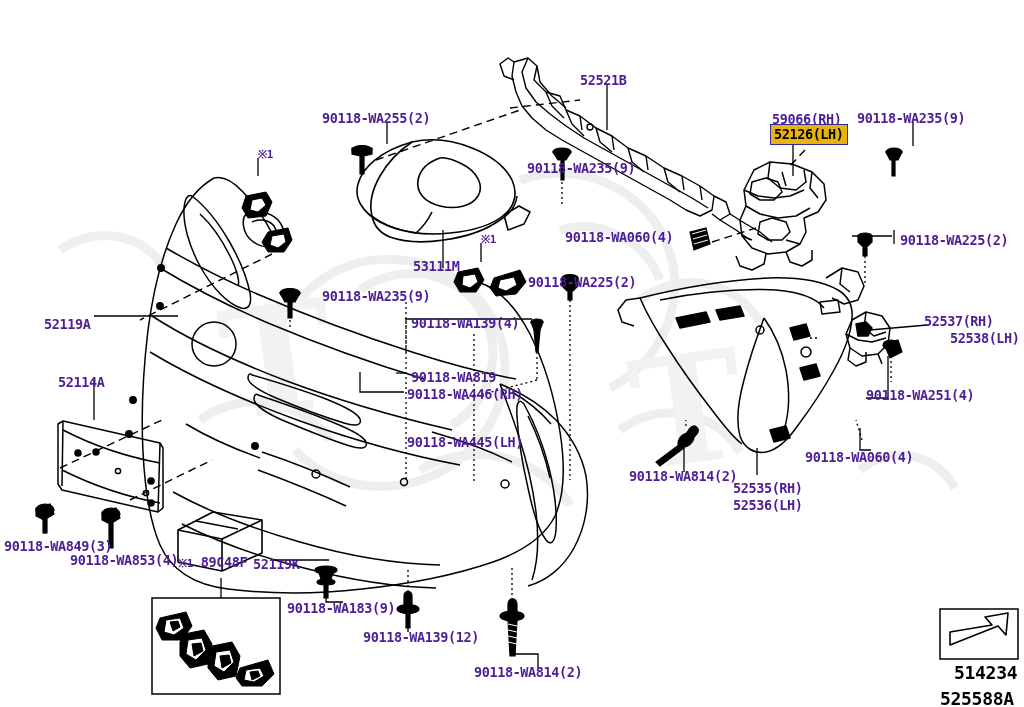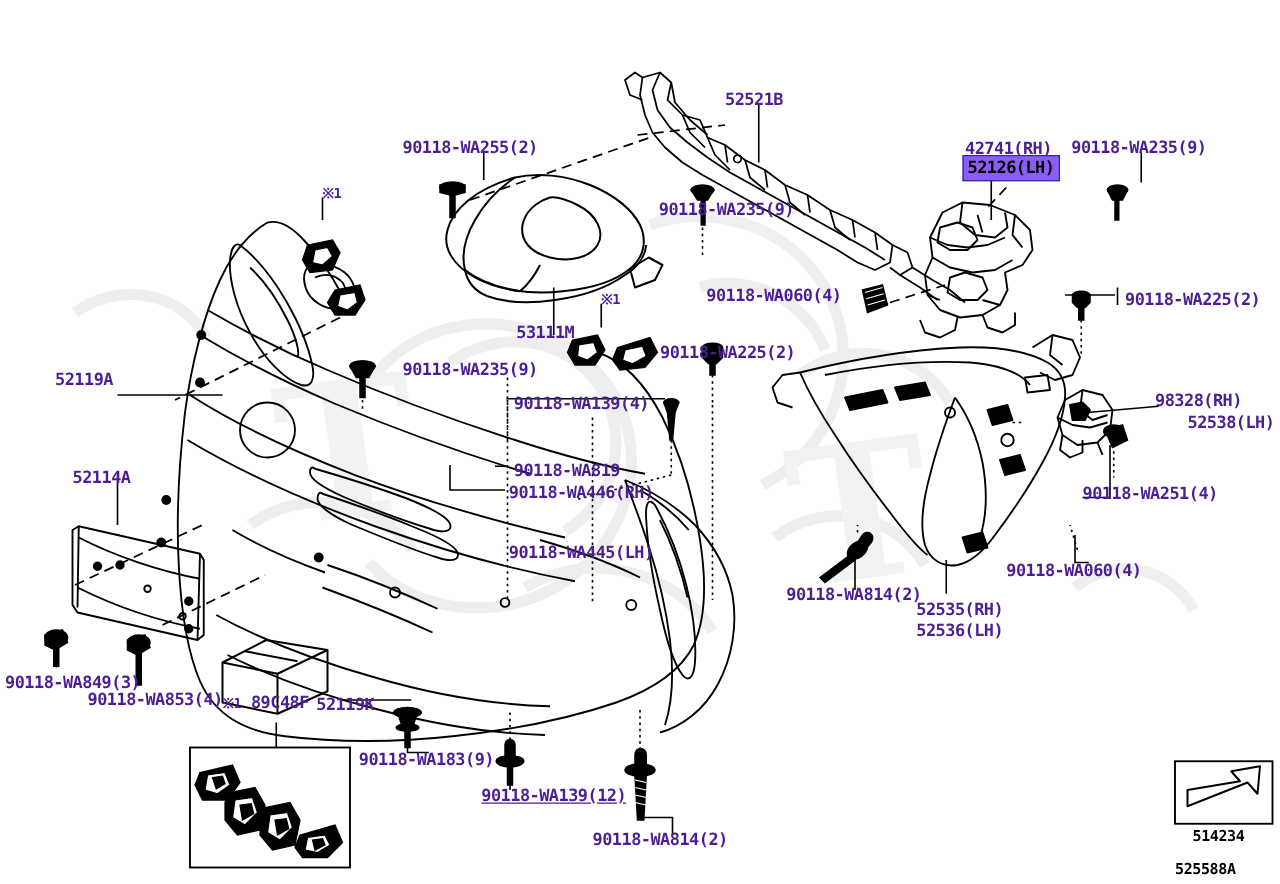--- a/index.html
+++ b/index.html
@@ -6,21 +6,21 @@
   body{font-family:"DejaVu Sans Mono","Liberation Mono",monospace;}
   #page{position:relative;width:1024px;height:707px;background:#fff;overflow:hidden;}
   #art{position:absolute;left:0;top:0;width:1024px;height:707px;}
   .lbl{position:absolute;font-family:"DejaVu Sans Mono","Liberation Mono",monospace;
        font-size:13.5px;font-weight:bold;color:#4c1d95;white-space:pre;letter-spacing:-0.4px;
        line-height:16px;}
   .hl{position:absolute;background:#b9b6e6;border:1.6px solid #2d2aa8;
       padding:1px 3px 2px 3px;font-family:"DejaVu Sans Mono","Liberation Mono",monospace;
       font-size:13.5px;font-weight:bold;color:#000;white-space:pre;letter-spacing:-0.4px;}
   .ref{position:absolute;font-family:"DejaVu Sans Mono","Liberation Mono",monospace;
-       font-size:12px;font-weight:bold;color:#000;white-space:pre;letter-spacing:-0.3px;}
+       font-size:18px;font-weight:bold;color:#000;white-space:pre;letter-spacing:-0.3px;}
   .mk{font-size:11px;}
 </style>
 </head>
 <body>
 
 <div id="page">
 
   <svg id="art" viewBox="0 0 1024 707">
     <defs>
       <g id="clipA">
@@ -433,50 +433,50 @@
 
     <g>
       <rect x="940" y="609" width="78" height="50" fill="#fff" stroke="#000" stroke-width="1.5"></rect>
       <path d="M950,632 L950,645 L998,626 L1006,635 L1008,613 L985,617 L992,625 Z" fill="#fff" stroke="#000" stroke-width="1.6" stroke-linejoin="round"></path>
     </g>
   </svg>
 
   <div id="labels">
       <div class="lbl" style="left: 322px; top: 110px;">90118-WA255(2)</div>
       <div class="lbl" style="left: 580px; top: 72px;">52521B</div>
-      <div class="lbl" style="left: 772px; top: 111px;">42741(RH)</div>
+      <div class="lbl" style="left: 772px; top: 111px;">59066(RH)</div>
       <div class="lbl" style="left: 857px; top: 110px;">90118-WA235(9)</div>
       <div class="lbl" style="left: 527px; top: 160px;">90118-WA235(9)</div>
       <div class="lbl" style="left: 413px; top: 258px;">53111M</div>
       <div class="lbl" style="left: 565px; top: 229px;">90118-WA060(4)</div>
       <div class="lbl" style="left: 900px; top: 232px;">90118-WA225(2)</div>
       <div class="lbl" style="left: 528px; top: 274px;">90118-WA225(2)</div>
-      <div class="lbl" style="left: 44px; top: 296px;">52119A</div>
+      <div class="lbl" style="left: 44px; top: 316px;">52119A</div>
       <div class="lbl" style="left: 322px; top: 288px;">90118-WA235(9)</div>
       <div class="lbl" style="left: 411px; top: 315px;">90118-WA139(4)</div>
-      <div class="lbl" style="left: 924px; top: 313px;">98328(RH)</div>
+      <div class="lbl" style="left: 924px; top: 313px;">52537(RH)</div>
       <div class="lbl" style="left: 924px; top: 330px; margin-left: 26px;">52538(LH)</div>
       <div class="lbl" style="left: 58px; top: 374px;">52114A</div>
       <div class="lbl" style="left: 411px; top: 369px;">90118-WA819</div>
       <div class="lbl" style="left: 407px; top: 386px;">90118-WA446(RH)</div>
       <div class="lbl" style="left: 407px; top: 402px; margin-top: 32px;">90118-WA445(LH)</div>
       <div class="lbl" style="left: 866px; top: 387px;">90118-WA251(4)</div>
       <div class="lbl" style="left: 805px; top: 449px;">90118-WA060(4)</div>
       <div class="lbl" style="left: 629px; top: 468px;">90118-WA814(2)</div>
       <div class="lbl" style="left: 733px; top: 480px;">52535(RH)</div>
       <div class="lbl" style="left: 733px; top: 497px;">52536(LH)</div>
       <div class="lbl" style="left: 4px; top: 538px;">90118-WA849(3)</div>
       <div class="lbl" style="left: 70px; top: 552px;">90118-WA853(4)</div>
       <div class="lbl" style="left: 253px; top: 556px;">52119K</div>
       <div class="lbl" style="left: 287px; top: 600px;">90118-WA183(9)</div>
-      <div class="lbl" style="left: 385px; top: 629px; text-decoration: underline;">90118-WA139(12)</div>
+      <div class="lbl" style="left: 363px; top: 629px;">90118-WA139(12)</div>
       <div class="lbl" style="left: 474px; top: 664px;">90118-WA814(2)</div>
       <div class="lbl" style="left: 178px; top: 554px;"><span class="mk">※1</span> <span>89C48F</span></div>
       <div class="lbl mk" style="left: 258px; top: 147px;">※1</div>
       <div class="lbl mk" style="left: 481px; top: 232px;">※1</div>
     </div>
 
-  <div class="hl" id="hl-box" style="left: 770px; top: 124px; background: #8b5cf6; border-color: rgb(45, 42, 168);">52126(LH)</div>
+  <div class="hl" id="hl-box" style="left: 770px; top: 124px; background: #eab308; border-color: rgb(45, 42, 168);">52126(LH)</div>
 
   <div class="ref" style="left:954px;top:662px;">514234</div>
   <div class="ref" style="left:940px;top:688px;">525588A</div>
 
 </div>
 
 </body></html>

